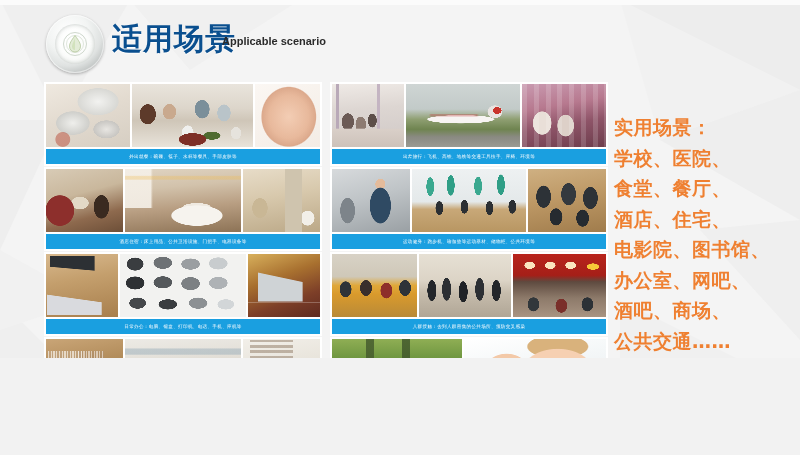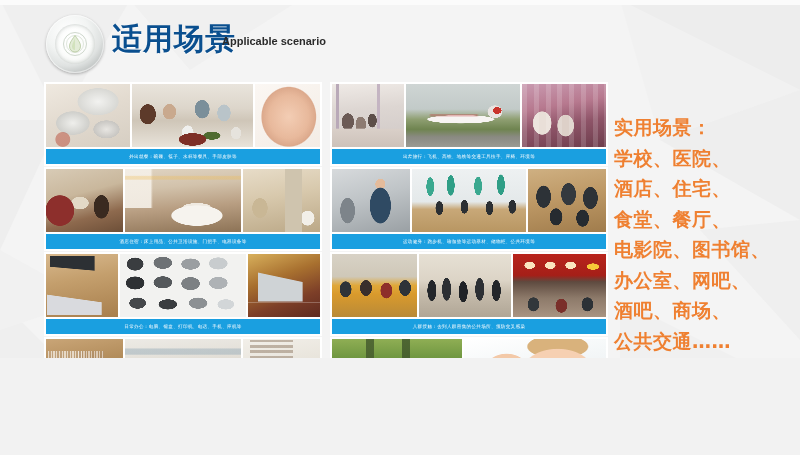--- a/index.html
+++ b/index.html
@@ -359,21 +359,21 @@
         </div>
         <div class="caption">皮肤擦伤：皮肤表面擦伤的应急消毒处理</div>
       </div>
     </div>
 
   </div>
 
   <div class="scenario-list">
     <div>实用场景：</div>
     <div>学校、医院、</div>
+    <div>食堂、餐厅、</div>
     <div>酒店、住宅、</div>
-    <div>食堂、餐厅、</div>
     <div>电影院、图书馆、</div>
     <div>办公室、网吧、</div>
     <div>酒吧、商场、</div>
     <div>公共交通……</div>
   </div>
 
 </div>
 
 </body></html>

